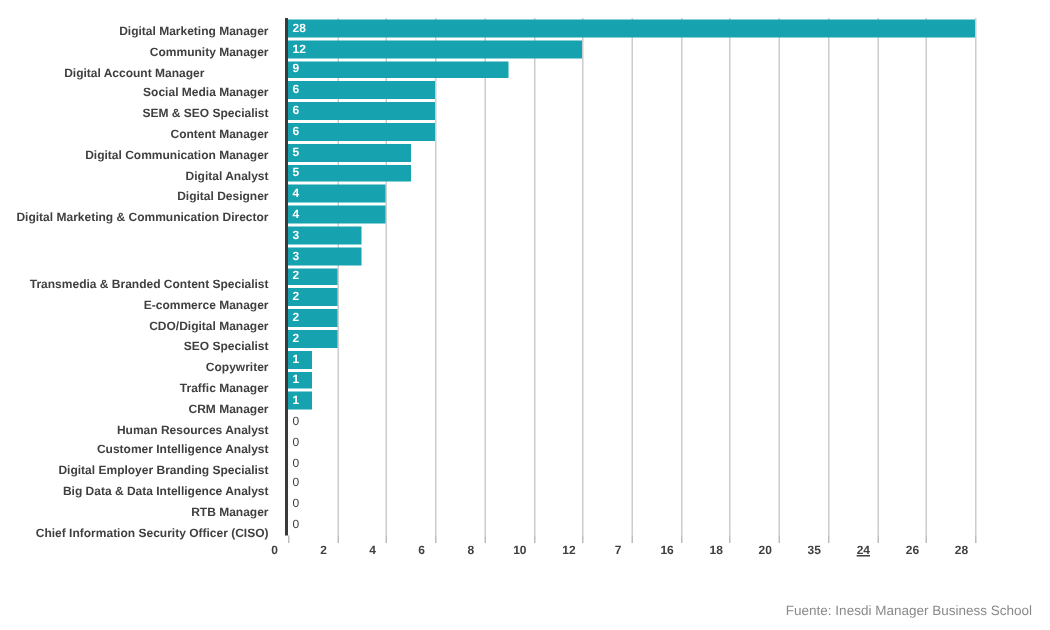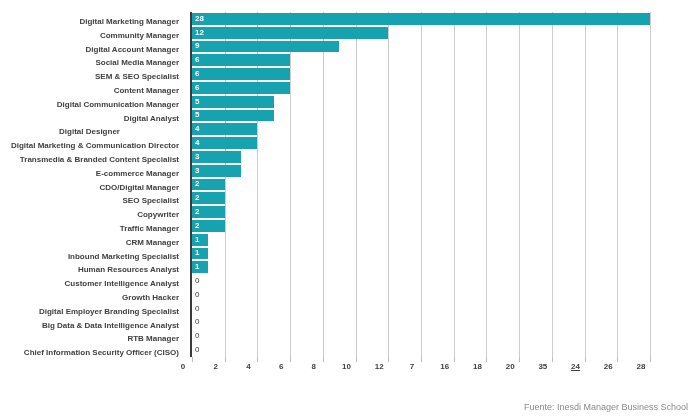--- a/index.html
+++ b/index.html
@@ -144,39 +144,37 @@
   }
 </style>
 </head>
 <body>
 
 <div id="chart-root">
 
   <div class="label-column">
       <div class="cat-row" style="height: 13.8px; line-height: 13.8px;"><span class="cat-label">Digital Marketing Manager</span></div>
       <div class="cat-row" style="height: 13.8px; line-height: 13.8px;"><span class="cat-label">Community Manager</span></div>
-      <div class="cat-row" style="height: 13.8px; line-height: 13.8px;"><span class="cat-label">Digital Account Manager</span></div>
+      <div class="cat-row" style="height: 13.8px; line-height: 13.8px; text-align: center;"><span class="cat-label">Digital Account Manager</span></div>
       <div class="cat-row" style="height: 13.8px; line-height: 13.8px;"><span class="cat-label">Social Media Manager</span></div>
       <div class="cat-row" style="height: 13.8px; line-height: 13.8px;"><span class="cat-label">SEM &amp; SEO Specialist</span></div>
       <div class="cat-row" style="height: 13.8px; line-height: 13.8px;"><span class="cat-label">Content Manager</span></div>
       <div class="cat-row" style="height: 13.8px; line-height: 13.8px;"><span class="cat-label">Digital Communication Manager</span></div>
       <div class="cat-row" style="height: 13.8px; line-height: 13.8px;"><span class="cat-label">Digital Analyst</span></div>
-      <div class="cat-row" style="height: 13.8px; line-height: 13.8px; text-align: center;"><span class="cat-label">Digital Designer</span></div>
+      <div class="cat-row" style="height: 13.8px; line-height: 13.8px;"><span class="cat-label">Digital Designer</span></div>
       <div class="cat-row" style="height: 13.8px; line-height: 13.8px;"><span class="cat-label">Digital Marketing &amp; Communication Director</span></div>
-      <div class="cat-row" style="height: 13.8px; line-height: 13.8px;"><span class="cat-label">Transmedia &amp; Branded Content Specialist</span></div>
+      <div class="cat-row" style="height: 13.8px; line-height: 13.8px; margin-top: 31px;"><span class="cat-label">Transmedia &amp; Branded Content Specialist</span></div>
       <div class="cat-row" style="height: 13.8px; line-height: 13.8px;"><span class="cat-label">E-commerce Manager</span></div>
       <div class="cat-row" style="height: 13.8px; line-height: 13.8px;"><span class="cat-label">CDO/Digital Manager</span></div>
       <div class="cat-row" style="height: 13.8px; line-height: 13.8px;"><span class="cat-label">SEO Specialist</span></div>
       <div class="cat-row" style="height: 13.8px; line-height: 13.8px;"><span class="cat-label">Copywriter</span></div>
       <div class="cat-row" style="height: 13.8px; line-height: 13.8px;"><span class="cat-label">Traffic Manager</span></div>
       <div class="cat-row" style="height: 13.8px; line-height: 13.8px; text-decoration: underline;"><span class="cat-label">CRM Manager</span></div>
-      <div class="cat-row" style="height: 13.8px; line-height: 13.8px;"><span class="cat-label">Inbound Marketing Specialist</span></div>
       <div class="cat-row" style="height: 13.8px; line-height: 13.8px;"><span class="cat-label">Human Resources Analyst</span></div>
       <div class="cat-row" style="height: 13.8px; line-height: 13.8px;"><span class="cat-label">Customer Intelligence Analyst</span></div>
-      <div class="cat-row" style="height: 13.8px; line-height: 13.8px;"><span class="cat-label">Growth Hacker</span></div>
       <div class="cat-row" style="height: 13.8px; line-height: 13.8px;"><span class="cat-label">Digital Employer Branding Specialist</span></div>
       <div class="cat-row" style="height: 13.8px; line-height: 13.8px;"><span class="cat-label">Big Data &amp; Data Intelligence Analyst</span></div>
       <div class="cat-row" style="height: 13.8px; line-height: 13.8px;"><span class="cat-label">RTB Manager</span></div>
       <div class="cat-row" style="height: 13.8px; line-height: 13.8px;"><span class="cat-label">Chief Information Security Officer (CISO)</span></div>
     </div>
 
   <div class="plot-area">
     <div class="gridlines">
         <div class="gridline" style="left: 34.7143px;"></div>
         <div class="gridline" style="left: 67.4286px;"></div>

